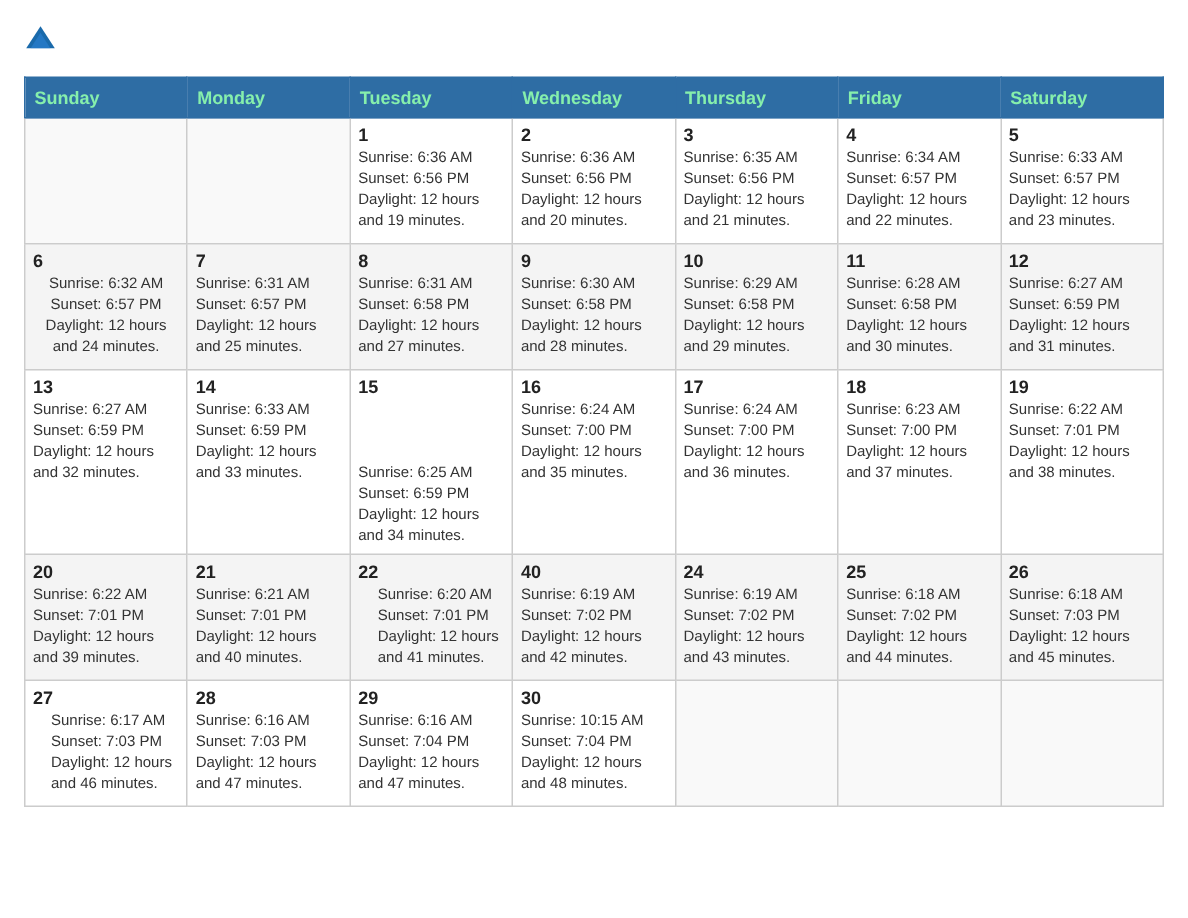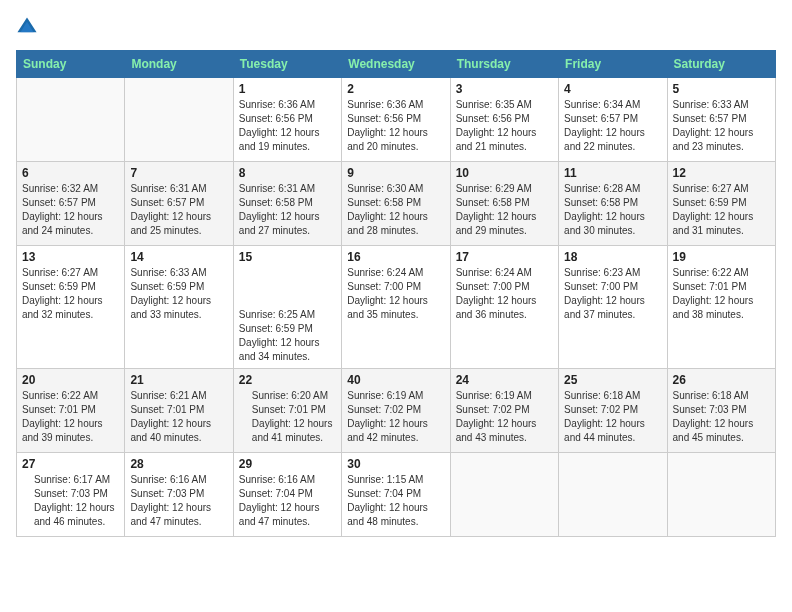--- a/index.html
+++ b/index.html
@@ -155,21 +155,21 @@
         <td>
           <div class="day-number">5</div>
           <div class="day-info" style="white-space: pre-line;">Sunrise: 6:33 AM
 Sunset: 6:57 PM
 Daylight: 12 hours and 23 minutes.</div>
         </td>
       </tr>
       <tr>
         <td>
           <div class="day-number">6</div>
-          <div class="day-info" style="white-space: pre-line;">Sunrise: 6:32 AM
+          <div class="day-info" style="white-space: pre-line; text-align: center;">Sunrise: 6:32 AM
 Sunset: 6:57 PM
 Daylight: 12 hours and 24 minutes.</div>
         </td>
         <td>
           <div class="day-number">7</div>
           <div class="day-info" style="white-space: pre-line;">Sunrise: 6:31 AM
 Sunset: 6:57 PM
 Daylight: 12 hours and 25 minutes.</div>
         </td>
         <td>
@@ -305,21 +305,21 @@
 Daylight: 12 hours and 47 minutes.</div>
         </td>
         <td>
           <div class="day-number">29</div>
           <div class="day-info" style="white-space: pre-line;">Sunrise: 6:16 AM
 Sunset: 7:04 PM
 Daylight: 12 hours and 47 minutes.</div>
         </td>
         <td>
           <div class="day-number">30</div>
-          <div class="day-info" style="white-space: pre-line;">Sunrise: 1:15 AM
+          <div class="day-info" style="white-space: pre-line;">Sunrise: 10:15 AM
 Sunset: 7:04 PM
 Daylight: 12 hours and 48 minutes.</div>
         </td>
         <td class="empty-cell"></td>
         <td class="empty-cell"></td>
         <td class="empty-cell"></td>
       </tr>
     </tbody>
 </table>
 

